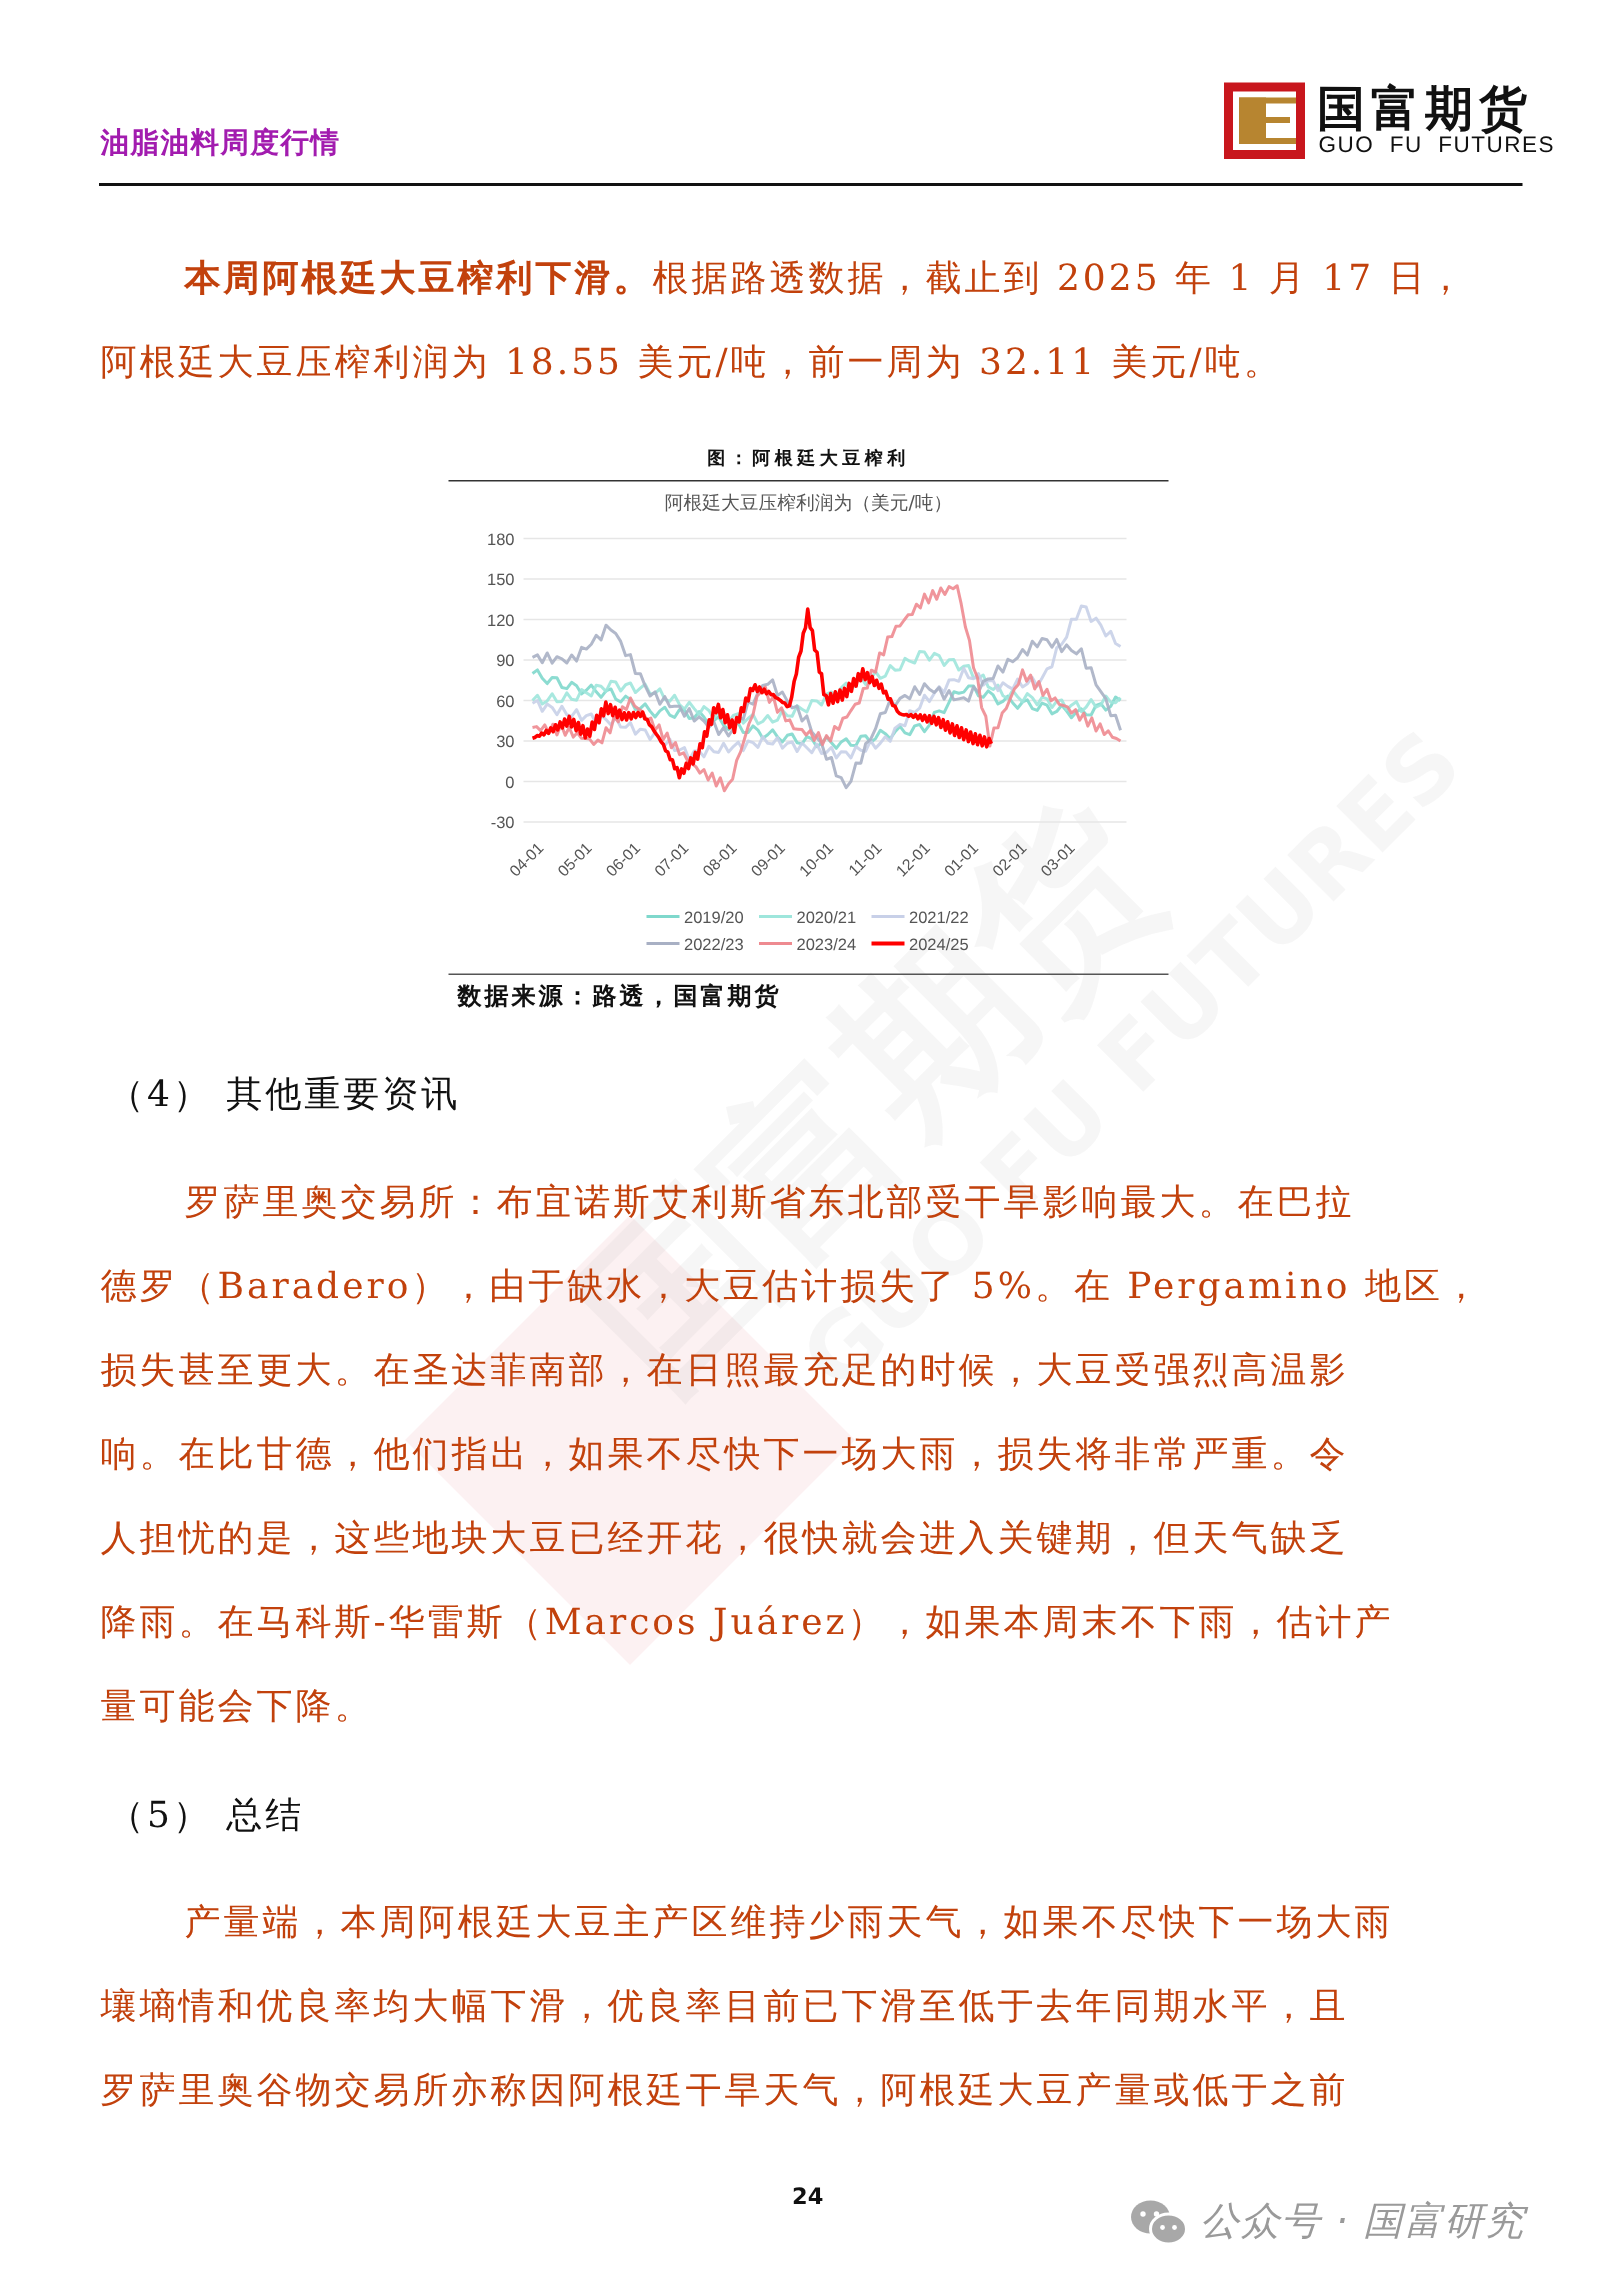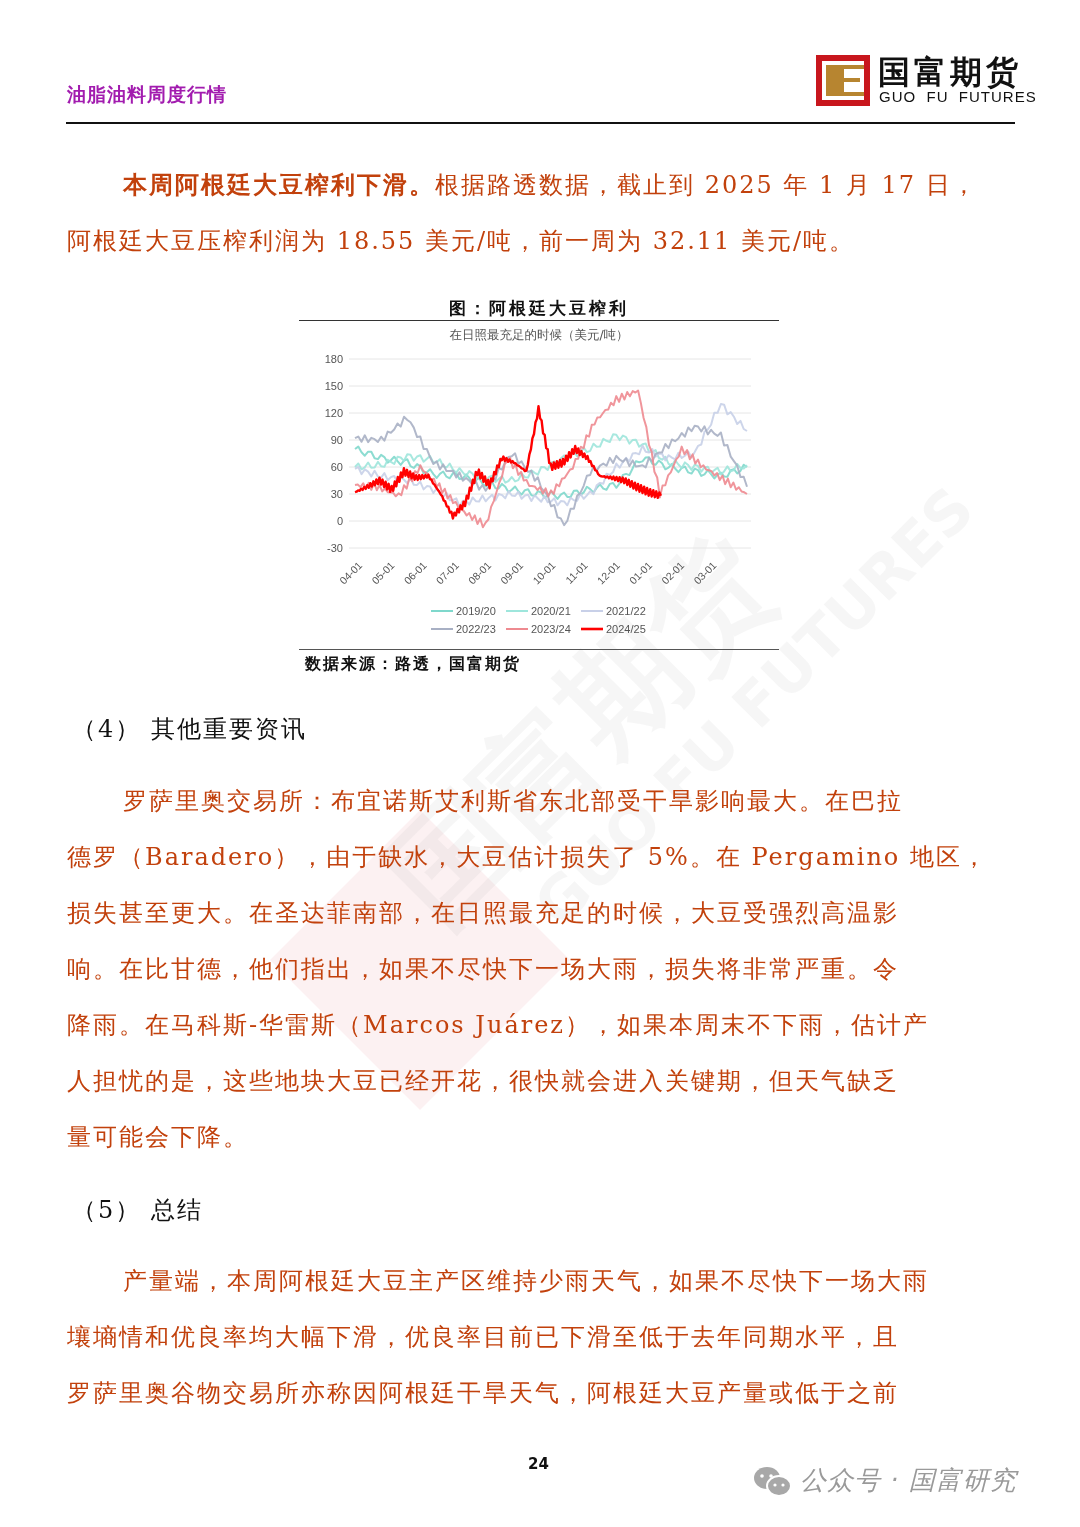--- a/index.html
+++ b/index.html
@@ -10,21 +10,21 @@
   .hdr-rule { left:66px; top:122px; width:949px; height:1.5px; background:#111; }
   .logo-box { left:816px; top:55px; width:54px; height:51px; background:#c8161d; }
   .logo-inner { left:6px; top:6px; width:42px; height:39px; background:#fff; }
   .logo-gold { left:10px; top:10px; width:18px; height:31px; background:#b78530; }
   .logo-cn { left:878px; top:51px; font-size:32px; font-weight:bold; letter-spacing:4px; color:#111; }
   .logo-en { left:879px; top:88px; font-size:15px; letter-spacing:1px; color:#111; font-family:"Liberation Sans Narrow","Liberation Sans", sans-serif; }
   .para { left:67px; width:950px; font-size:24px; line-height:56px; letter-spacing:2px; color:#c2410c;
           font-family:"DejaVu Serif", serif; }
   .para .ind { display:inline-block; width:56px; }
   .bold { font-weight:bold; font-family:"DejaVu Sans", sans-serif; }
-  .fig-title { left:299px; top:297px; width:480px; text-align:center; font-size:17px; font-weight:bold; letter-spacing:3px;
+  .fig-title { left:299px; top:297px; width:480px; text-align:center; font-size:12px; font-weight:bold; letter-spacing:3px;
                font-family:Liberation Serif, serif; }
   .fig-rule-top { left:299px; top:320px; width:480px; height:1px; background:#333; }
   .fig-rule-bot { left:299px; top:649px; width:480px; height:1px; background:#555; }
   .fig-source { left:305px; top:654px; font-size:16px; font-weight:bold; letter-spacing:2px; font-family:"DejaVu Serif", serif; }
   .chart-title { left:299px; top:327px; width:480px; text-align:center; font-size:12.5px; color:#555; }
   .section { left:80px; font-size:24px; letter-spacing:2px; font-family:"DejaVu Serif", serif; color:#111; }
   .page-num { left:528px; top:1455px; font-size:15px; font-weight:bold; }
   .wechat { left:752px; top:1463px; font-size:26px; color:#9a9a9a; letter-spacing:1px;font-style:italic; }
   .wm { pointer-events:none; }
 </style>
@@ -55,21 +55,21 @@
 <div class="abs logo-en" style="white-space:pre;">GUO  FU  FUTURES</div>
 <div class="abs hdr-rule"></div>
 
 <div class="abs para" style="top:157px;">
   <div><span class="ind"></span><span class="bold">本周阿根廷大豆榨利下滑。</span><span>根据路透数据，截止到 2025 年 1 月 17 日，</span></div>
   <div>阿根廷大豆压榨利润为 18.55 美元/吨，前一周为 32.11 美元/吨。</div>
 </div>
 
 <div class="abs fig-title">图：阿根廷大豆榨利</div>
 <div class="abs fig-rule-top"></div>
-<div class="abs chart-title">在日照最充足的时候（美元/吨）</div>
+<div class="abs chart-title">阿根廷大豆压榨利润为（美元/吨）</div>
 
 <div class="abs" style="left:299px;top:340px;width:480px;height:305px;">
   <svg id="chart-svg" width="480" height="305">
       <line x1="50" x2="452" y1="19" y2="19" stroke="#e6e6e6" stroke-width="1"></line>
       <text x="44" y="23" text-anchor="end" font-size="11" fill="#555" font-family="Liberation Sans, sans-serif">180</text>
       <line x1="50" x2="452" y1="46" y2="46" stroke="#e6e6e6" stroke-width="1"></line>
       <text x="44" y="50" text-anchor="end" font-size="11" fill="#555" font-family="Liberation Sans, sans-serif">150</text>
       <line x1="50" x2="452" y1="73" y2="73" stroke="#e6e6e6" stroke-width="1"></line>
       <text x="44" y="77" text-anchor="end" font-size="11" fill="#555" font-family="Liberation Sans, sans-serif">120</text>
       <line x1="50" x2="452" y1="100" y2="100" stroke="#e6e6e6" stroke-width="1"></line>
@@ -117,22 +117,22 @@
 
 <div class="abs fig-rule-bot"></div>
 <div class="abs fig-source">数据来源：路透，国富期货</div>
 
 <div class="abs section" style="top:713px;left:72px;">（4） 其他重要资讯</div>
 <div class="abs para" style="top:773px;">
   <div><span class="ind"></span><span>罗萨里奥交易所：布宜诺斯艾利斯省东北部受干旱影响最大。在巴拉</span></div>
   <div>德罗（Baradero），由于缺水，大豆估计损失了 5%。在 Pergamino 地区，</div>
   <div>损失甚至更大。在圣达菲南部，在日照最充足的时候，大豆受强烈高温影</div>
   <div>响。在比甘德，他们指出，如果不尽快下一场大雨，损失将非常严重。令</div>
+  <div>人担忧的是，这些地块大豆已经开花，很快就会进入关键期，但天气缺乏</div>
   <div>降雨。在马科斯-华雷斯（Marcos Juárez），如果本周末不下雨，估计产</div>
-  <div>人担忧的是，这些地块大豆已经开花，很快就会进入关键期，但天气缺乏</div>
   <div>量可能会下降。</div>
 </div>
 
 <div class="abs section" style="top:1194px;left:72px;">（5） 总结</div>
 <div class="abs para" style="top:1253px;">
   <div><span class="ind"></span><span>产量端，本周阿根廷大豆主产区维持少雨天气，如果不尽快下一场大雨</span></div>
   <div>壤墒情和优良率均大幅下滑，优良率目前已下滑至低于去年同期水平，且</div>
   <div>罗萨里奥谷物交易所亦称因阿根廷干旱天气，阿根廷大豆产量或低于之前</div>
 </div>
 

